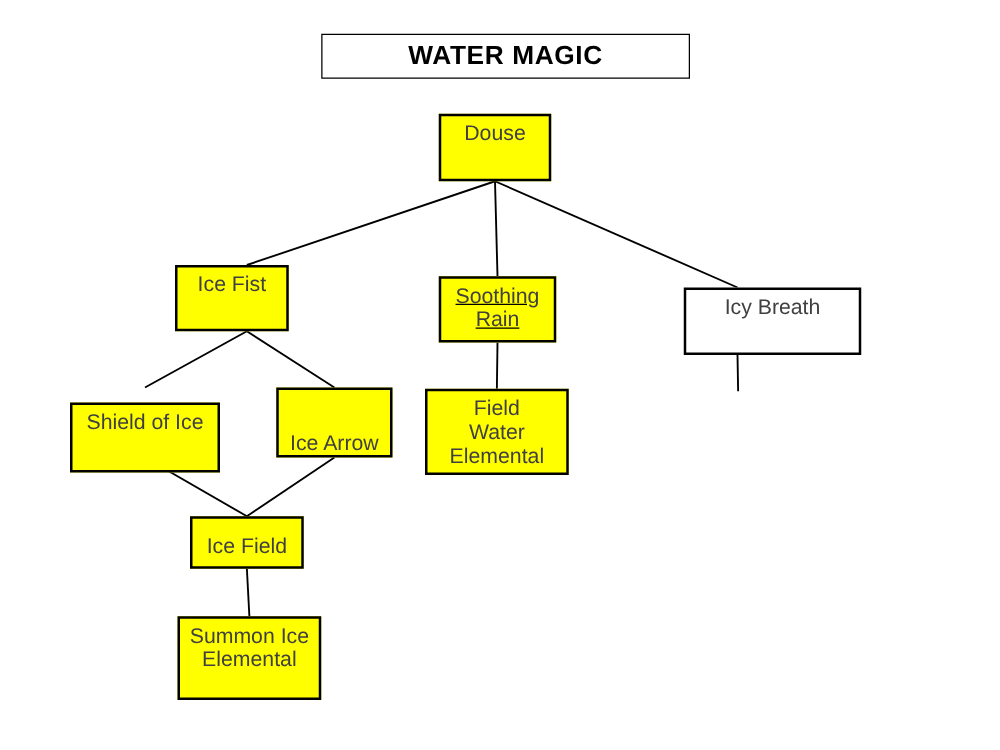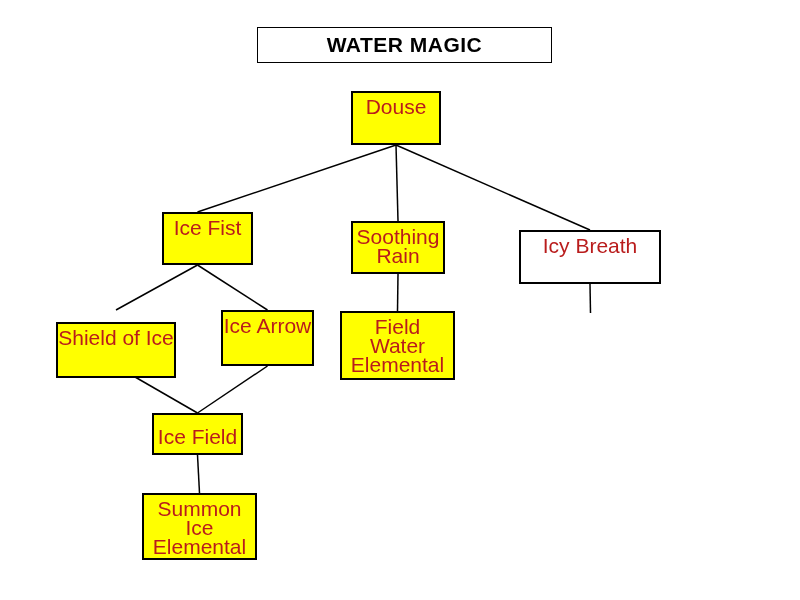--- a/index.html
+++ b/index.html
@@ -47,25 +47,25 @@
     position: absolute;
     box-sizing: border-box;
     border: 2px solid var(--border, #000000);
     display: flex;
     align-items: flex-start;
     justify-content: center;
     padding-top: 4px;
     z-index: 1;
   }
   .node.yellow { background: var(--yellow, #ffff00); }
-  .node.white  { background: var(--white, #ffffff); }
+  .node.white  { background: var(--white, #ffffff); margin-left: 28px; }
   .node-label {
-    font-size: 21px;
+    font-size: 17px;
     line-height: 19px;
-    color: #b91c1c;
+    color: #404040;
     text-align: center;
     white-space: pre-line;
   }
 </style>
 </head>
 <body>
 
 <div id="canvas">
 
   <svg id="edge-layer" xmlns="http://www.w3.org/2000/svg">
@@ -82,38 +82,38 @@
     </svg>
 
   <div class="title-box">
     <span class="title-text">WATER MAGIC</span>
   </div>
 
   <div class="node yellow" style="left:351px; top:91px; width:90px; height:54px;">
     <span class="node-label">Douse</span>
   </div>
 
-  <div class="node yellow" style="left:162px; top:212px; width:91px; height:53px;">
+  <div class="node yellow" style="left:140px; top:212px; width:91px; height:53px;">
     <span class="node-label">Ice Fist</span>
   </div>
 
-  <div class="node yellow" style="left:351px; top:221px; width:94px; height:53px;">
+  <div class="node yellow" style="left:351px; top:221px; width:94px; height:53px;text-decoration:underline;">
     <span class="node-label">Soothing
 Rain</span>
   </div>
 
   <div class="node white" style="left:519px; top:230px; width:142px; height:54px;">
     <span class="node-label">Icy Breath</span>
   </div>
 
   <div class="node yellow" style="left:56px; top:310px; width:120px; height:56px;margin-top:12px;">
     <span class="node-label">Shield of Ice</span>
   </div>
 
-  <div class="node yellow" style="left:221px; top:310px; width:93px; height:56px;">
+  <div class="node yellow" style="left:221px; top:310px; width:93px; height:56px;align-items:flex-end;">
     <span class="node-label">Ice Arrow</span>
   </div>
 
   <div class="node yellow" style="left:340px; top:311px; width:115px; height:69px;">
     <span class="node-label">Field
 Water
 Elemental</span>
   </div>
 
 

